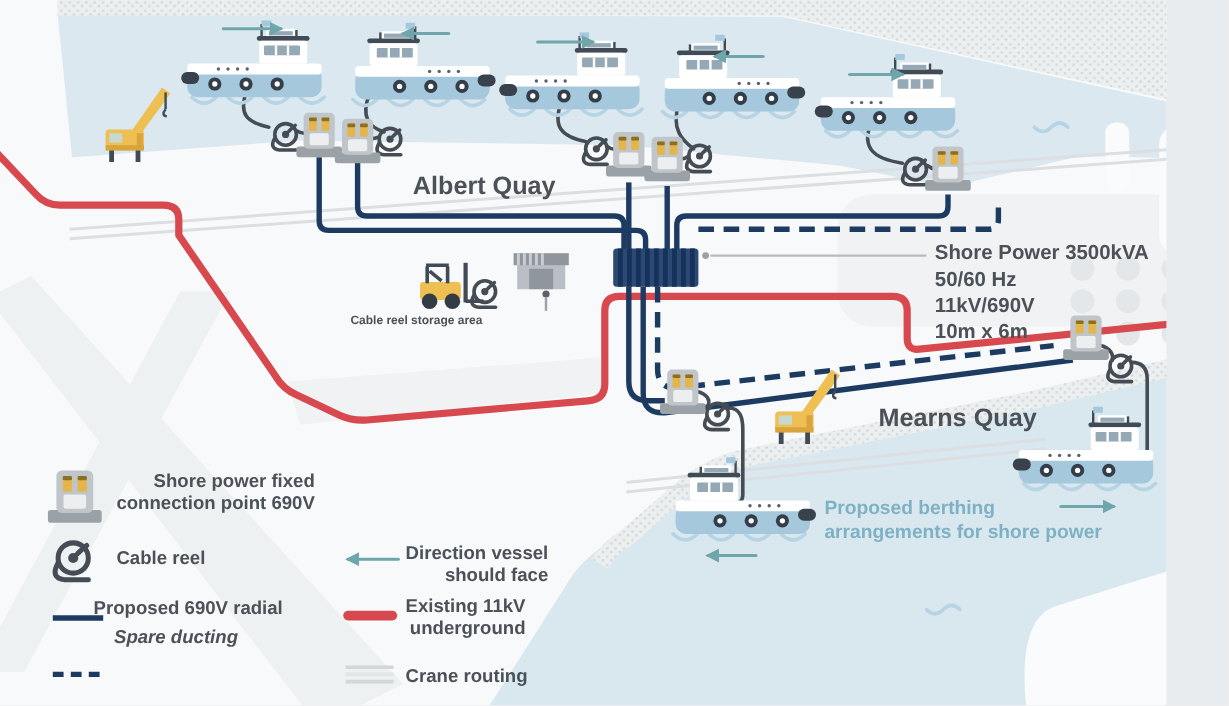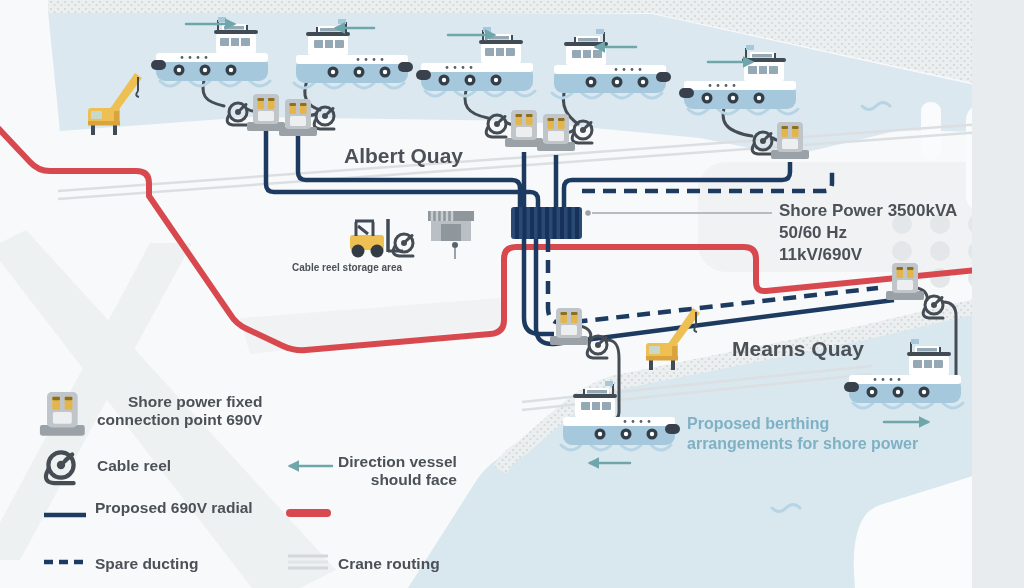--- a/index.html
+++ b/index.html
@@ -290,43 +290,48 @@
   </g>
 </svg>
 
 <div class="lbl quay-label" style="left:344px;top:144px;">Albert Quay</div>
 <div class="lbl quay-label" style="left:732px;top:317px;margin-top:20px;">Mearns Quay</div>
 
 <div class="lbl specs" style="left:779px;top:200px;">
   <div>Shore Power 3500kVA</div>
   <div>50/60 Hz</div>
   <div>11kV/690V</div>
+  <div>10m x 6m</div>
 </div>
 
 <div class="lbl storage-label" style="left:292px;top:262px;">Cable reel storage area</div>
 
 <div class="lbl berthing" style="left:687px;top:414px;">
   <div>Proposed berthing</div>
   <div>arrangements for shore power</div>
 </div>
 
 <div class="lbl legend-text" style="left:97px;top:393px;">
   <div>Shore power fixed</div>
   <div>connection point 690V</div>
 </div>
 <div class="lbl legend-text" style="left:97px;top:457px;">
   <div>Cable reel</div>
 </div>
-<div class="lbl legend-text" style="left:95px;top:499px;">
+<div class="lbl legend-text" style="left:78px;top:499px;">
   <div>Proposed 690V radial</div>
 </div>
-<div class="lbl legend-text" style="left:95px;top:555px;">
+<div class="lbl legend-text" style="left:95px;top:523px;font-style:italic;">
   <div>Spare ducting</div>
 </div>
 <div class="lbl legend-text" style="left:338px;top:453px;">
   <div>Direction vessel</div>
   <div>should face</div>
 </div>
+<div class="lbl legend-text" style="left:338px;top:497px;">
+  <div>Existing 11kV</div>
+  <div>underground</div>
+</div>
 <div class="lbl legend-text" style="left:338px;top:555px;">
   <div>Crane routing</div>
 </div>
 
 </div>
 
 </body></html>

